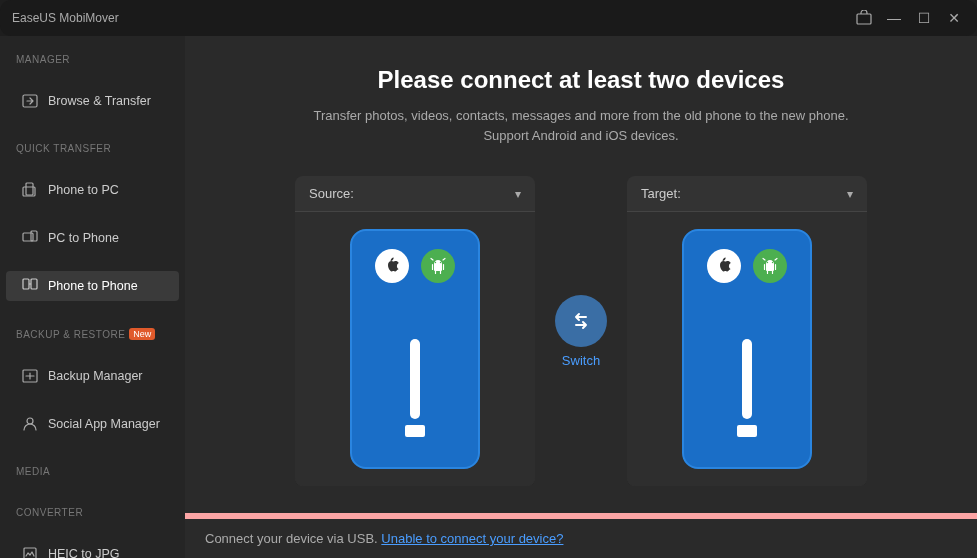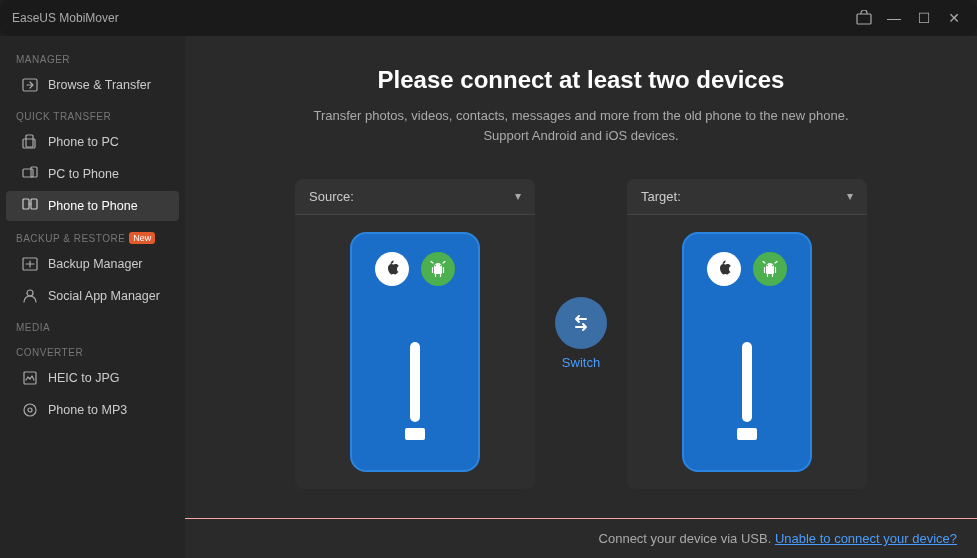--- a/index.html
+++ b/index.html
@@ -55,20 +55,21 @@
 
     
     .sidebar {
       width: 185px;
       background: #252525;
       flex-shrink: 0;
       padding: 8px 0;
       display: flex;
       flex-direction: column;
       overflow-y: auto;
+      gap: 16px;
     }
     .sidebar-section-label {
       font-size: 10px;
       color: #777;
       text-transform: uppercase;
       padding: 10px 16px 4px 16px;
       letter-spacing: 0.5px;
     }
     .sidebar-item {
       display: flex;
@@ -246,25 +247,25 @@
       font-size: 20px;
     }
     .switch-label {
       font-size: 13px;
       color: #4a9dff;
     }
 
     
     .bottom-bar {
       padding: 12px 20px;
-      text-align: right;
+      text-align: left;
       font-size: 13px;
       color: #aaa;
       background: #2a2a2a;
-      border-top: 1px solid #fca5a5;
+      border-top: 6px solid #fca5a5;
       width: 100%;
     }
     .bottom-bar a {
       color: #4a9dff;
       text-decoration: underline;
       cursor: pointer;
     }
 
     
     svg { display: block; }

